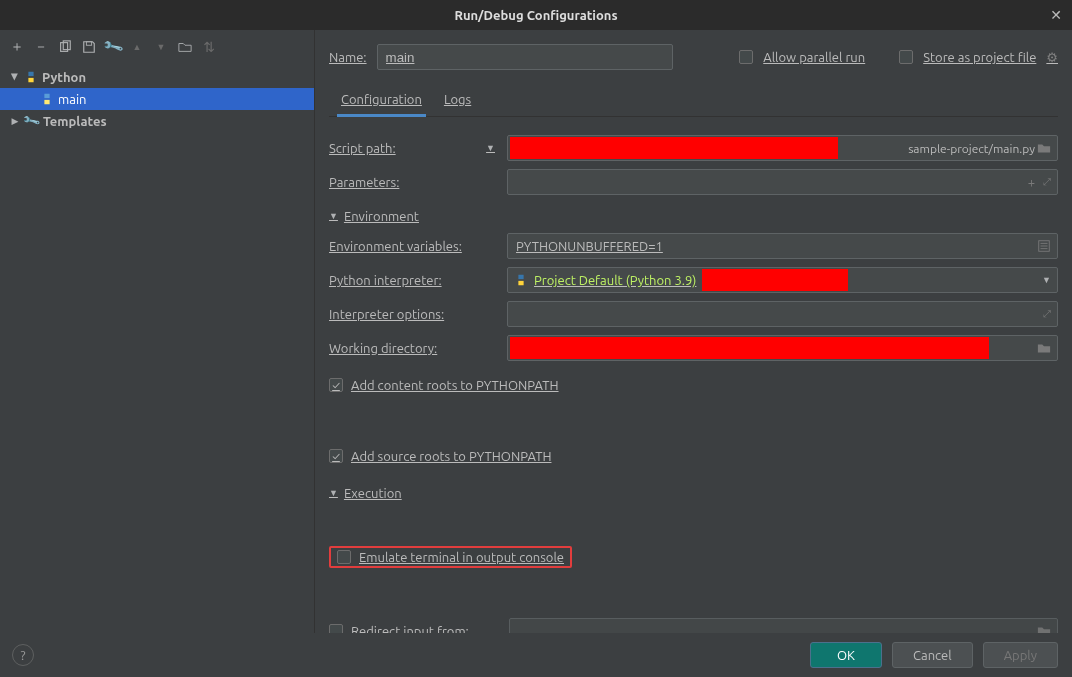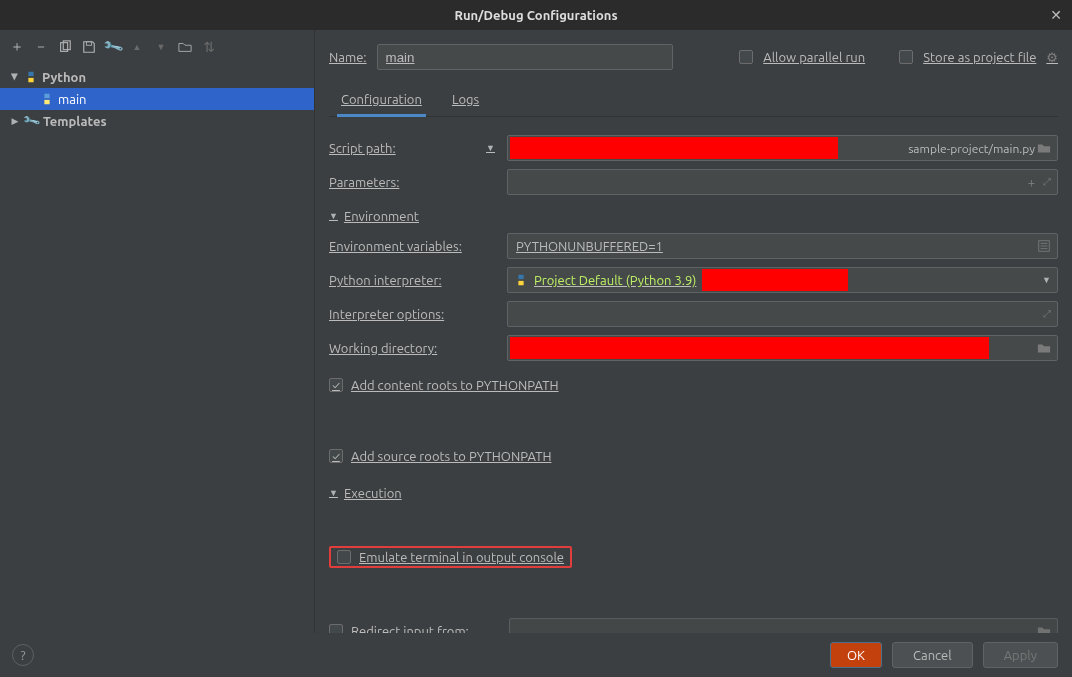--- a/index.html
+++ b/index.html
@@ -23,21 +23,21 @@
 .py-icon { width: 14px; height: 14px; display: inline-block; }
 .content { flex: 1; display: flex; flex-direction: column; padding: 12px 14px 0 14px; position: relative; text-decoration: underline; }
 .toprow { display: flex; align-items: center; gap: 10px; height: 30px; margin-bottom: 14px; }
 .label { color: #bbbbbb; }
 .textfield { background: #45494a; border: 1px solid #5e6365; height: 26px; color: #bbbbbb; padding: 0 8px; border-radius: 2px; }
 .name-input { width: 296px; }
 .checkbox { width: 14px; height: 14px; border: 1px solid #6c6c6c; border-radius: 2px; display: inline-flex; align-items: center; justify-content: center; background: #43494a; flex-shrink: 0;}
 .checkbox.checked::after { content: "✓"; font-size: 11px; color: #bbbbbb; }
 .flex-spacer { flex: 1; }
 .gear-icon { color: #808080; font-size: 13px; }
-.tabs { display: flex; gap: 22px; border-bottom: 1px solid #323232; padding: 0 8px; }
+.tabs { display: flex; gap: 14px; border-bottom: 1px solid #323232; padding: 0 8px; }
 .tab { padding: 6px 4px 8px 4px; color: #bbbbbb; cursor: pointer; }
 .tab.active { color: #bbbbbb; border-bottom: 3px solid #4a88c7; margin-bottom: -1px; }
 .form-area { flex: 1; overflow: hidden; padding-top: 14px; }
 .form-row { display: flex; align-items: center; height: 34px; }
 .form-label { width: 178px; color: #bbbbbb; }
 .input-wide { flex: 1; position: relative; background: #45494a; border: 1px solid #5e6365; height: 26px; border-radius: 2px; display: flex; align-items: center; }
 .redact { position: absolute; background: #ff0000; height: 22px; }
 .right-text { position: absolute; right: 22px; color: #bbbbbb; font-size: 12px; }
 .folder-icon { position: absolute; right: 6px; color: #7a7a7a; fill:#7a7a7a; }
 .expand-icon { position: absolute; right: 6px; color: #7a7a7a; font-size: 10px; }
@@ -49,21 +49,21 @@
 .highlight-box { border: 2px solid #e23d3d; padding: 2px 6px; display: inline-flex; align-items: center; gap: 8px; border-radius: 2px; }
 .interp-inner { display: flex; align-items: center; gap: 6px; padding-left: 6px; flex:1; position:relative;}
 .interp-redact { background: #ff0000; width: 146px; height: 22px; }
 .dropdown-caret { position: absolute; right: 6px; font-size: 9px; color: #afb1b3; }
 .list-icon { position: absolute; right: 6px; color: #7a7a7a; }
 .hr { border-top: 1px solid #515151; margin: 16px 0 8px 0; }
 .filler-box { height: 18px; border: 1px solid #555; border-bottom: none; margin-top: 2px;}
 .footer { height: 44px; display: flex; align-items: center; justify-content: flex-end; gap: 10px; padding: 0 14px; border-top: 0px solid #323232; }
 .help-btn { position: absolute; left: 12px; width: 22px; height: 22px; border: 1px solid #5e6060; border-radius: 11px; display: flex; align-items: center; justify-content: center; color: #9a9a9a; font-size: 13px; }
 .btn { height: 26px; padding: 0 20px; border: 1px solid #5e6365; background: #4c5052; color: #bbbbbb; border-radius: 3px; display: inline-flex; align-items: center; cursor: pointer; }
-.btn.default { background: #c2410c; border-color: #4c708c; color: #ffffff; padding: 0 16px; }
+.btn.default { background: #0f766e; border-color: #4c708c; color: #ffffff; padding: 0 26px; }
 .btn.disabled { color: #777; }
 svg.icon { width: 14px; height: 14px; }
 .wrench { transform: rotate(-30deg); display:inline-block;}
 .interp-text { color:#bef264; }
 </style>
 </head>
 <body>
 
 <div class="titlebar">
   <span class="titlebar-title">Run/Debug Configurations</span>

